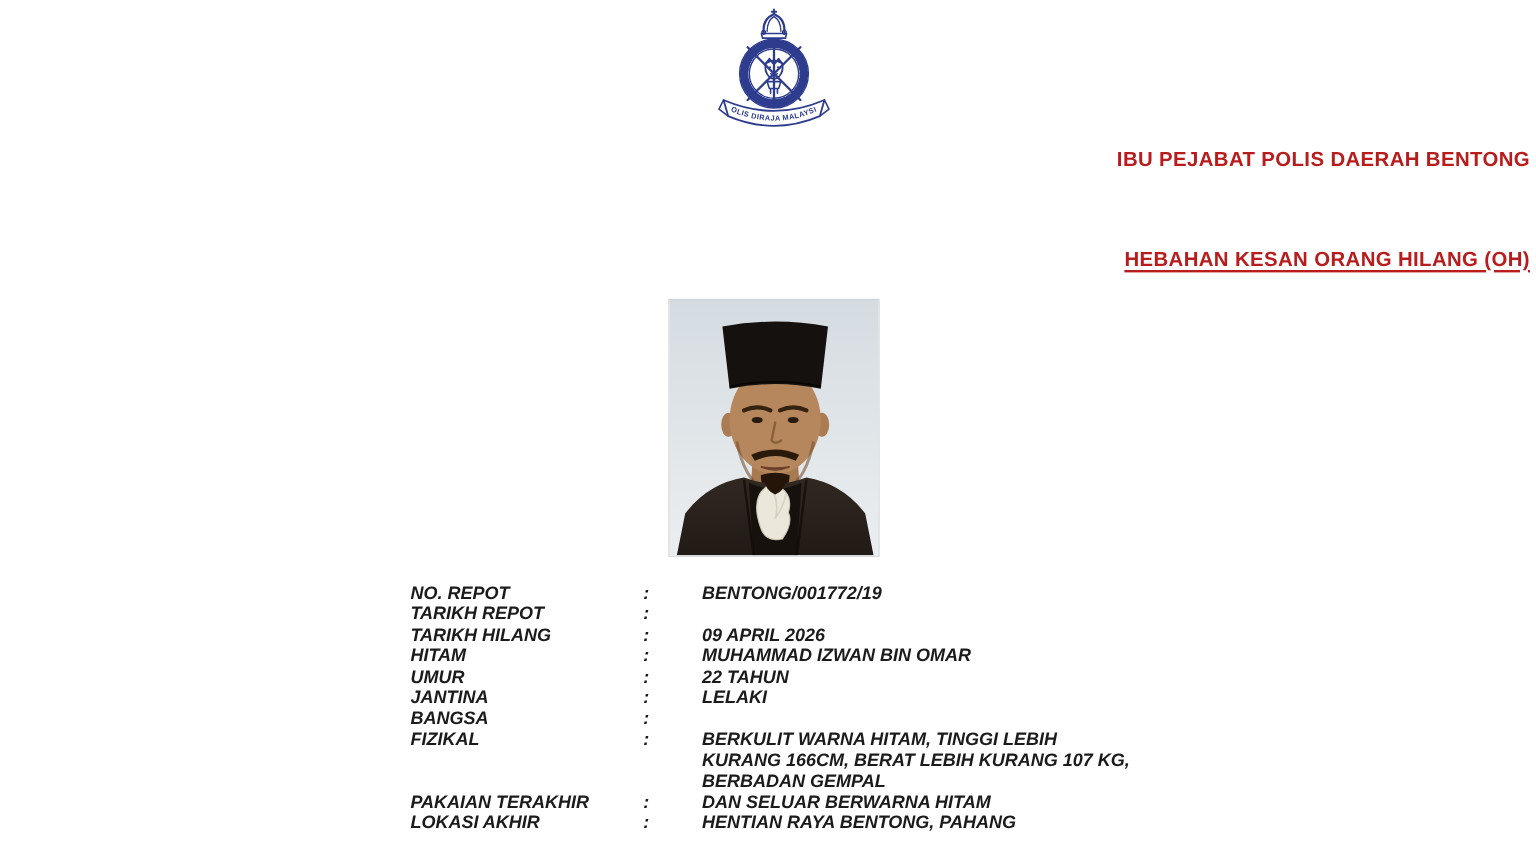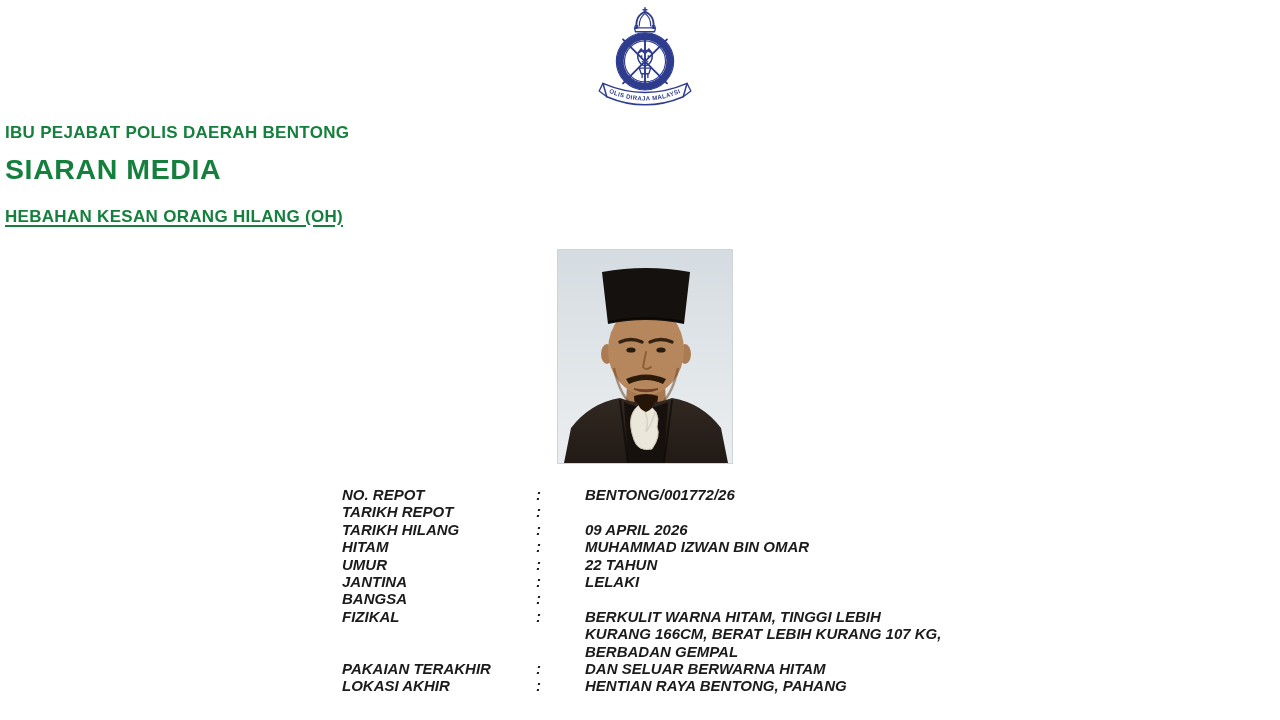--- a/index.html
+++ b/index.html
@@ -22,23 +22,23 @@
     left: 597px;
     top: 5px;
     width: 96px;
     height: 107px;
   }
   
   .heading {
     position: absolute;
     left: 5px;
     width: 1270px;
-    text-align: left;
+    text-align: right;
     font-weight: bold;
-    color: #15803d;
+    color: #b91c1c;
     white-space: nowrap;
   }
   .org-line   { top: 123px; font-size: 17px; letter-spacing: 0.3px; }
   .main-title { top: 153px; font-size: 28.5px; letter-spacing: 0.6px; }
   .sub-title  {
     top: 207px; font-size: 17px; letter-spacing: 0.3px;
   }
   .sub-title span {
     text-decoration: underline;
     text-decoration-thickness: 2px;
@@ -107,21 +107,20 @@
     </g>
     <defs>
       <path id="bannerPath" d="M13,92 Q50,108 87,92"></path>
     </defs>
     <text font-size="6.4" font-weight="bold" fill="#2e3c8e" letter-spacing="0.4">
       <textPath href="#bannerPath" startOffset="50%" text-anchor="middle">POLIS DIRAJA MALAYSIA</textPath>
     </text>
   </svg>
 
   <div class="heading org-line">IBU PEJABAT POLIS DAERAH BENTONG</div>
-  <div class="heading main-title">SIARAN MEDIA</div>
   <div class="heading sub-title">
     <span>HEBAHAN KESAN ORANG HILANG (OH)</span>
   </div>
 
   <div class="photo-frame">
     <svg viewBox="0 0 174 213" xmlns="http://www.w3.org/2000/svg">
       <defs>
         <linearGradient id="bgG" x1="0" y1="0" x2="0" y2="1">
           <stop offset="0" stop-color="#d5dce1"></stop>
           <stop offset="1" stop-color="#ebeef0"></stop>
@@ -170,21 +169,21 @@
 
       <path d="M79,150 Q88,146 97,150 Q96,159 88,162 Q80,159 79,150 Z" fill="#241508"></path>
     </svg>
   </div>
 
   <div class="details">
       <div class="row">
         <div class="lbl">NO. REPOT</div>
         <div class="sep">:</div>
         <div class="val">
-          <div>BENTONG/001772/26</div>
+          <div>BENTONG/001772/19</div>
         </div>
       </div>
       <div class="row">
         <div class="lbl">TARIKH REPOT</div>
         <div class="sep">:</div>
       </div>
       <div class="row">
         <div class="lbl">TARIKH HILANG</div>
         <div class="sep">:</div>
         <div class="val">

